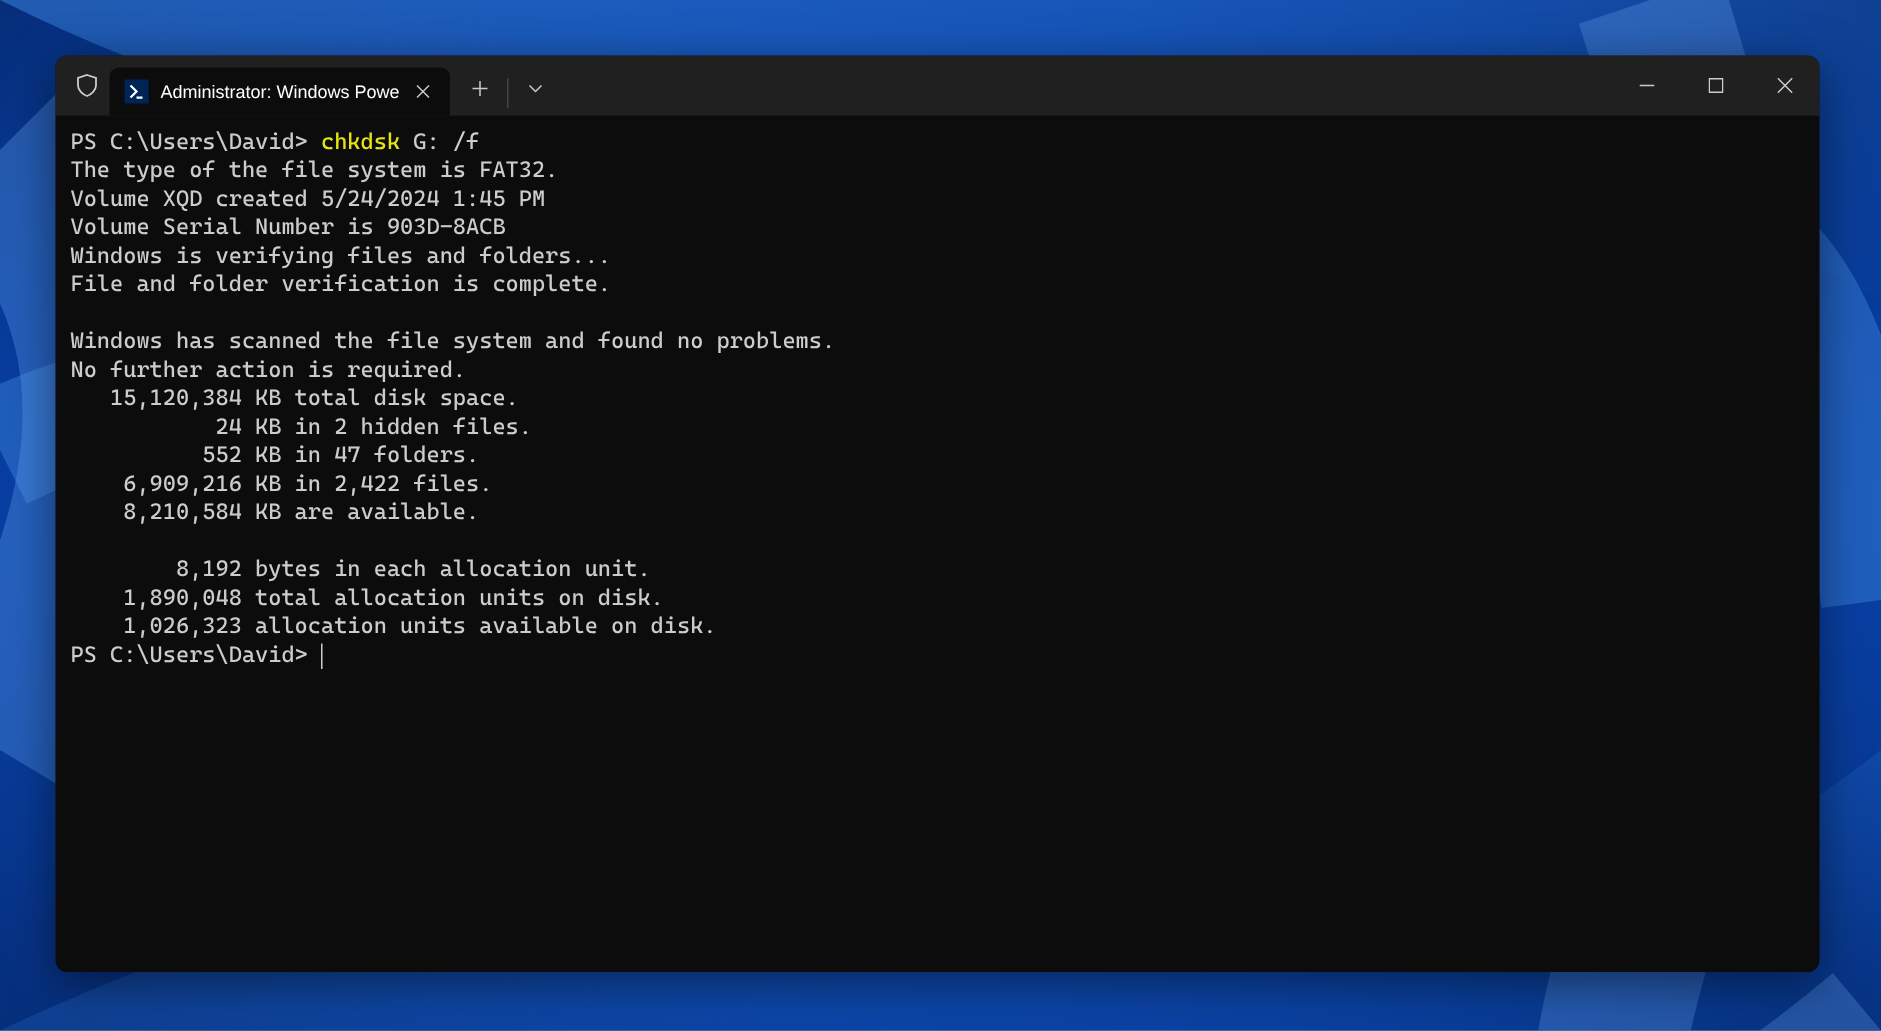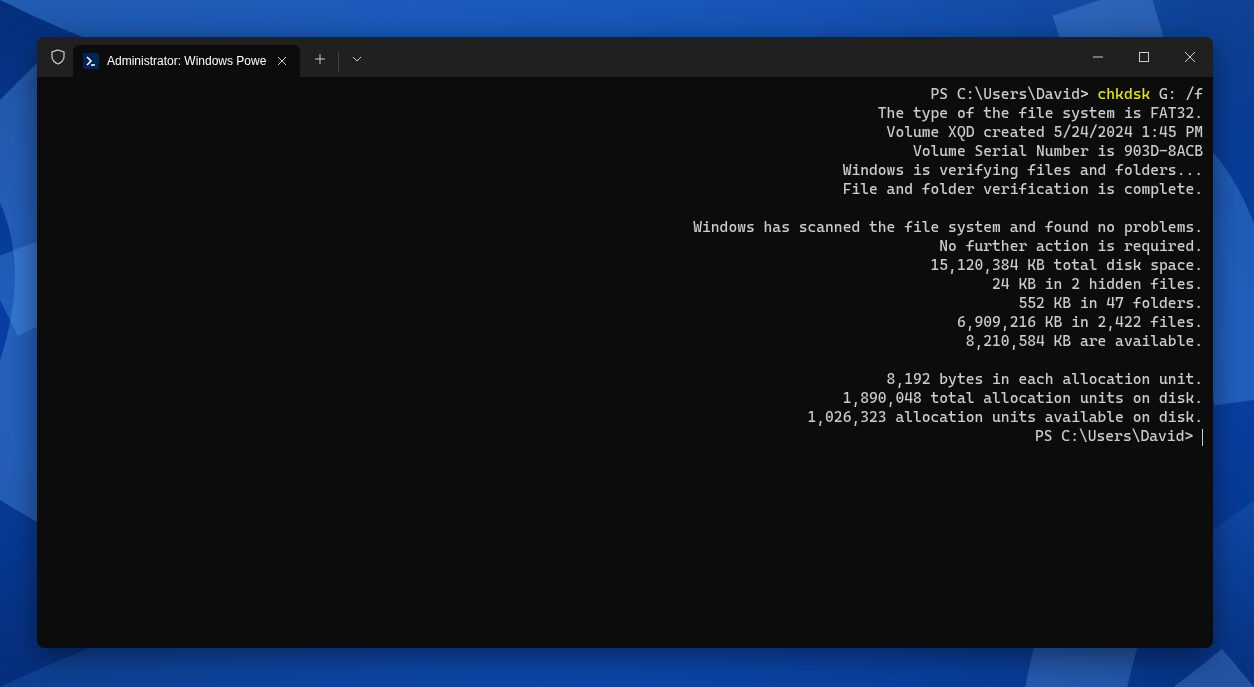--- a/index.html
+++ b/index.html
@@ -156,21 +156,20 @@
       flex: 1;
       background: #0c0c0c;
       padding: 8px 10px;
       font-family: "Cascadia Mono", "Consolas", monospace;
       font-size: 15px;
       line-height: 19px;
       color: #cccccc;
       white-space: pre;
       overflow: auto;
       cursor: text;
-      text-align: right;
     }
     
     .prompt {
       color: #cccccc;
     }
     
     .cmd-yellow {
       color: #e5e510;
     }
     

